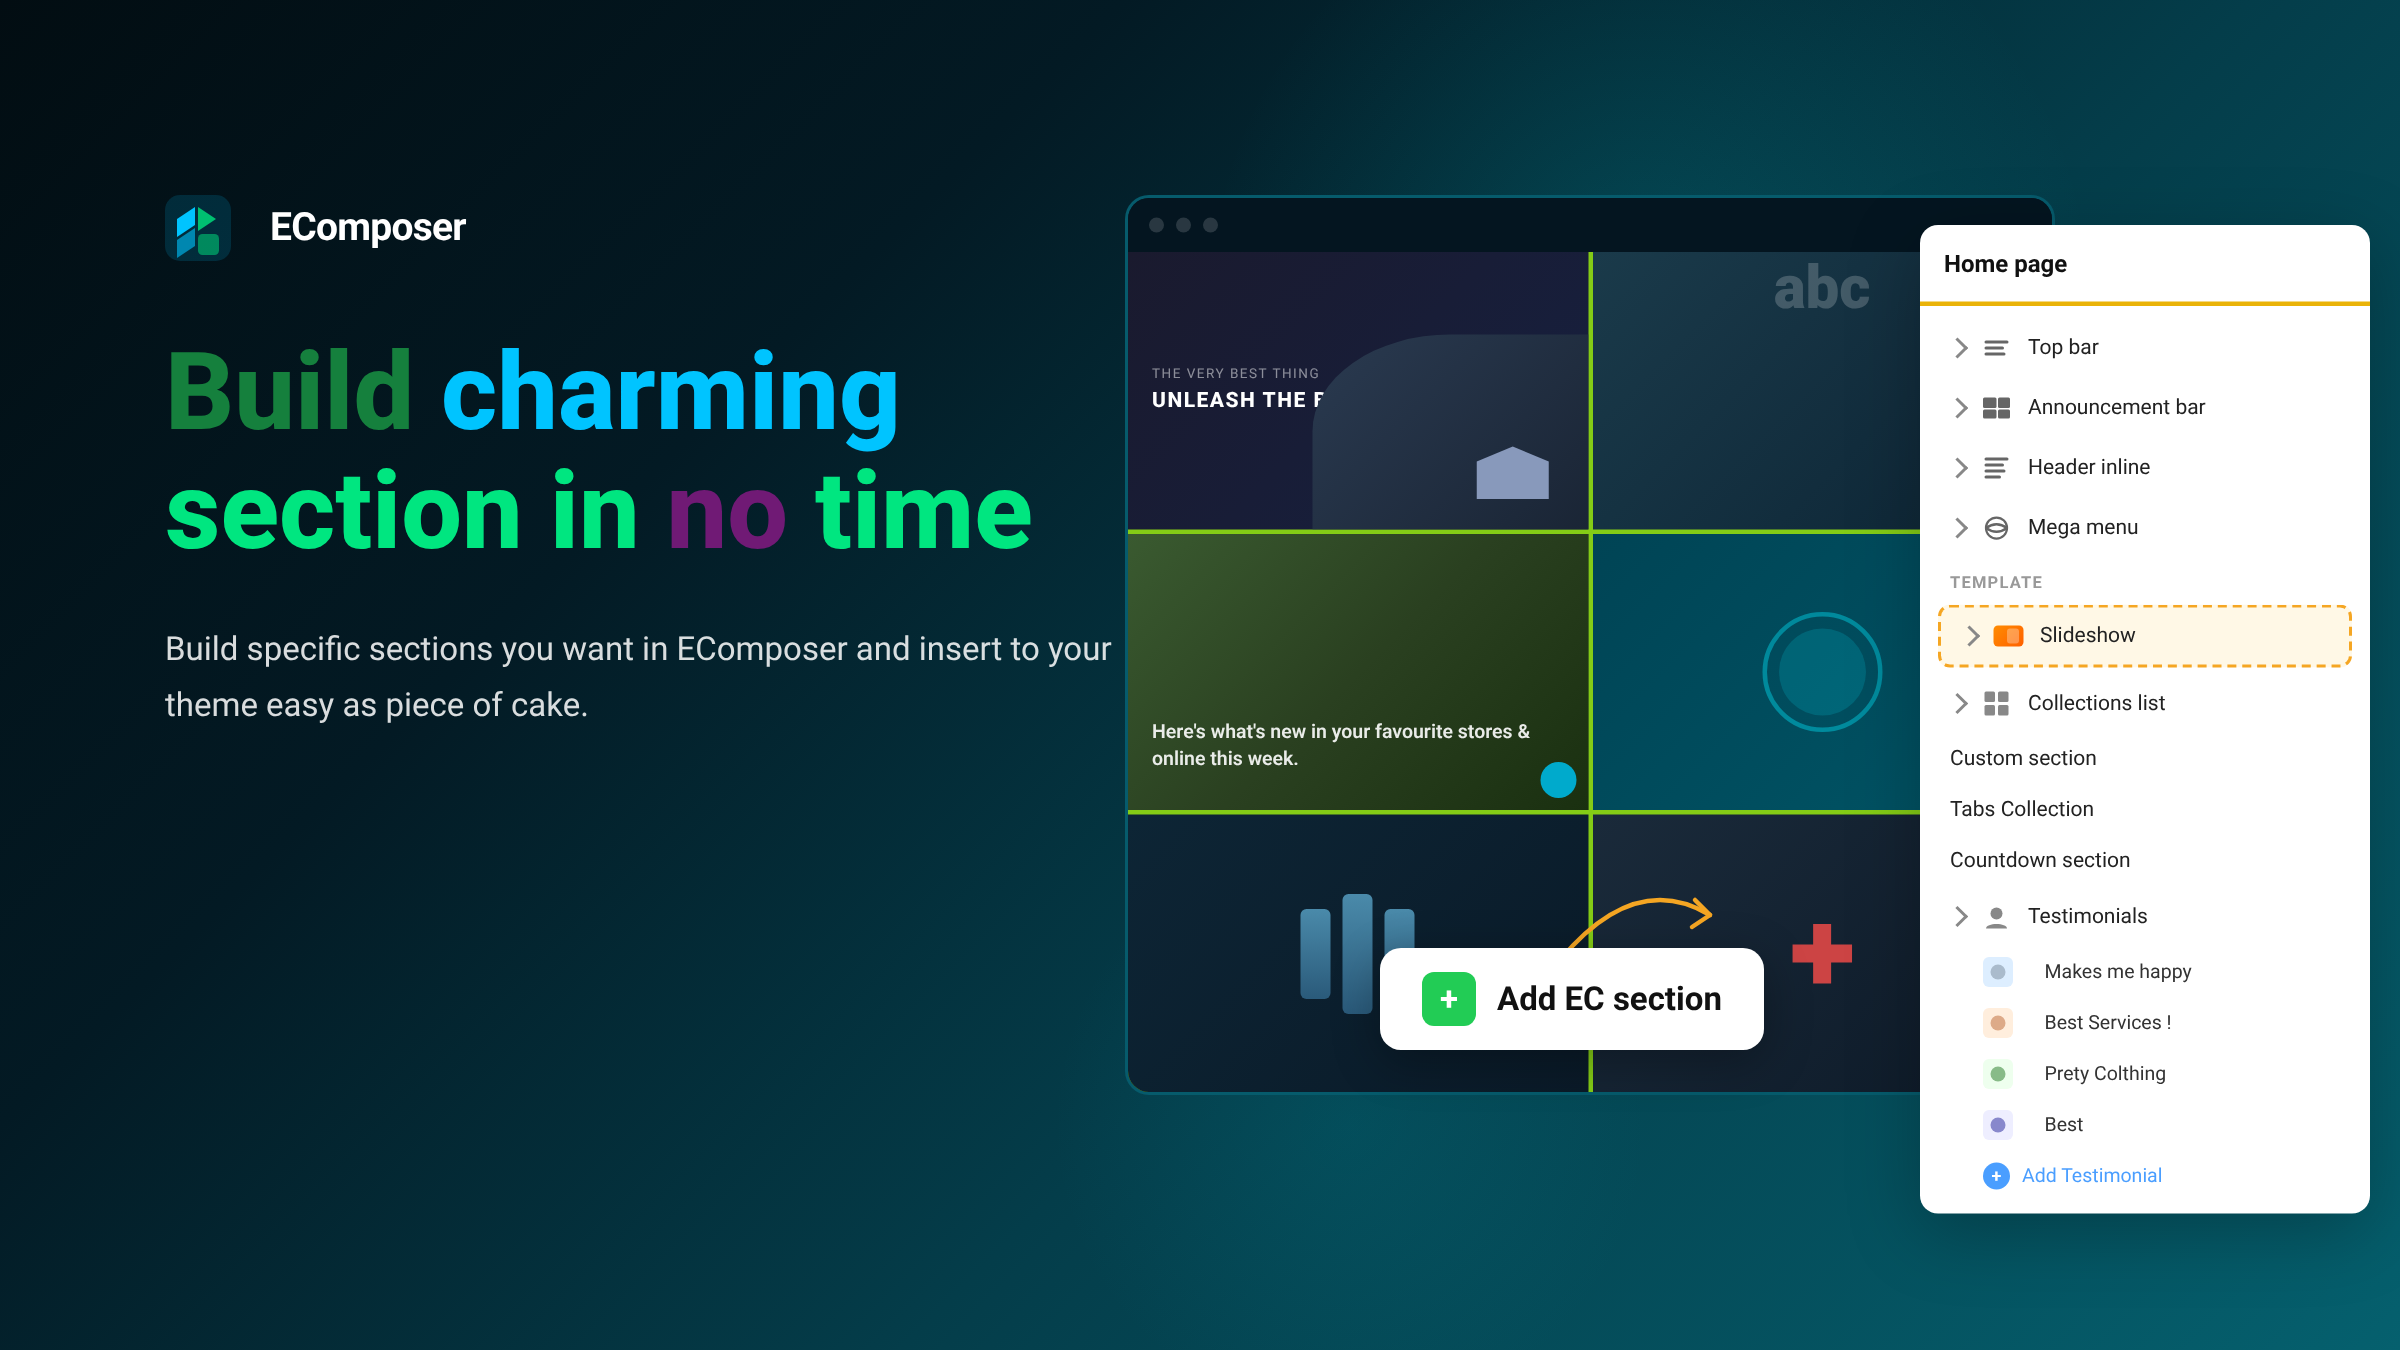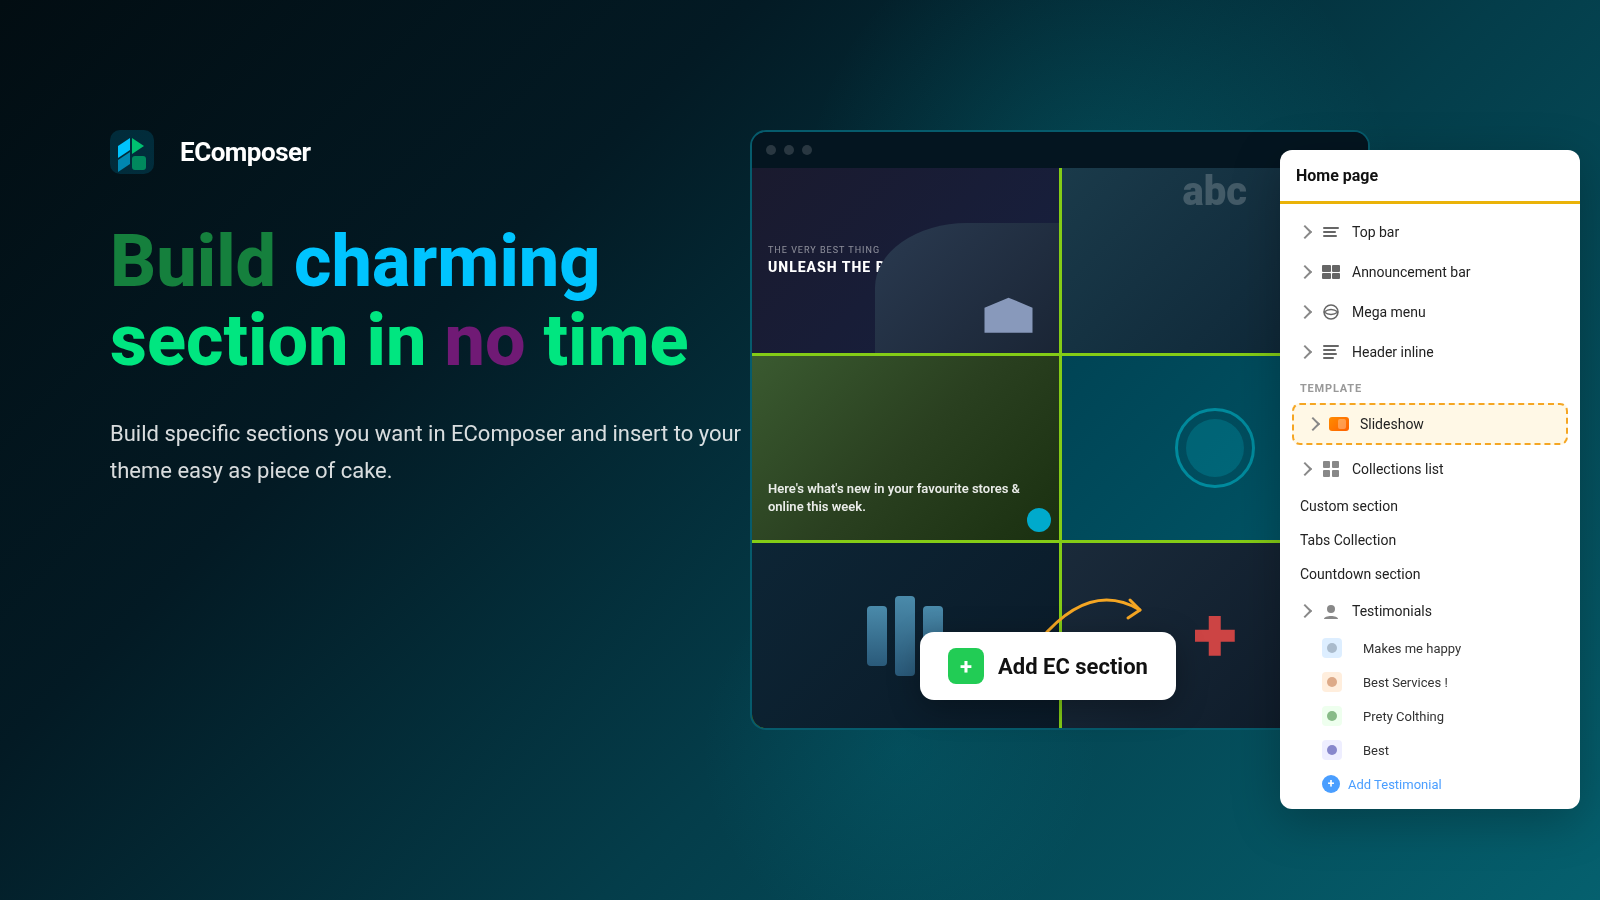--- a/index.html
+++ b/index.html
@@ -609,40 +609,40 @@
             <div class="icon-grid-cell"></div>
               <div class="icon-grid-cell"></div>
           </div>
         </div>
         <span class="panel-item-label">Announcement bar</span>
       </div>
 
       <div class="panel-item">
         <div class="panel-item-expand"></div>
         <div class="panel-item-icon">
-          <svg width="18" height="18" viewBox="0 0 18 18" fill="none">
-            <circle cx="9" cy="9" r="7" stroke="#666" stroke-width="1.5"></circle>
-            <path d="M2 9 Q9 4 16 9" stroke="#666" stroke-width="1.5" fill="none"></path>
-            <path d="M2 9 Q9 14 16 9" stroke="#666" stroke-width="1.5" fill="none"></path>
-          </svg>
-        </div>
-        <span class="panel-item-label">Mega menu</span>
-      </div>
-
-      <div class="panel-item">
-        <div class="panel-item-expand"></div>
-        <div class="panel-item-icon">
           <div class="icon-list" style="color:#666">
             <div class="icon-list-row"></div>
             <div class="icon-list-row"></div>
             <div class="icon-list-row"></div>
             <div class="icon-list-row"></div>
           </div>
         </div>
         <span class="panel-item-label">Header inline</span>
+      </div>
+
+      <div class="panel-item">
+        <div class="panel-item-expand"></div>
+        <div class="panel-item-icon">
+          <svg width="18" height="18" viewBox="0 0 18 18" fill="none">
+            <circle cx="9" cy="9" r="7" stroke="#666" stroke-width="1.5"></circle>
+            <path d="M2 9 Q9 4 16 9" stroke="#666" stroke-width="1.5" fill="none"></path>
+            <path d="M2 9 Q9 14 16 9" stroke="#666" stroke-width="1.5" fill="none"></path>
+          </svg>
+        </div>
+        <span class="panel-item-label">Mega menu</span>
       </div>
 
       <div class="panel-section-label">TEMPLATE</div>
 
       <div class="panel-item panel-item-highlighted">
         <div class="panel-item-expand"></div>
         <div class="panel-item-icon">
           <div class="slideshow-icon"></div>
         </div>
         <span class="panel-item-label">Slideshow</span>

